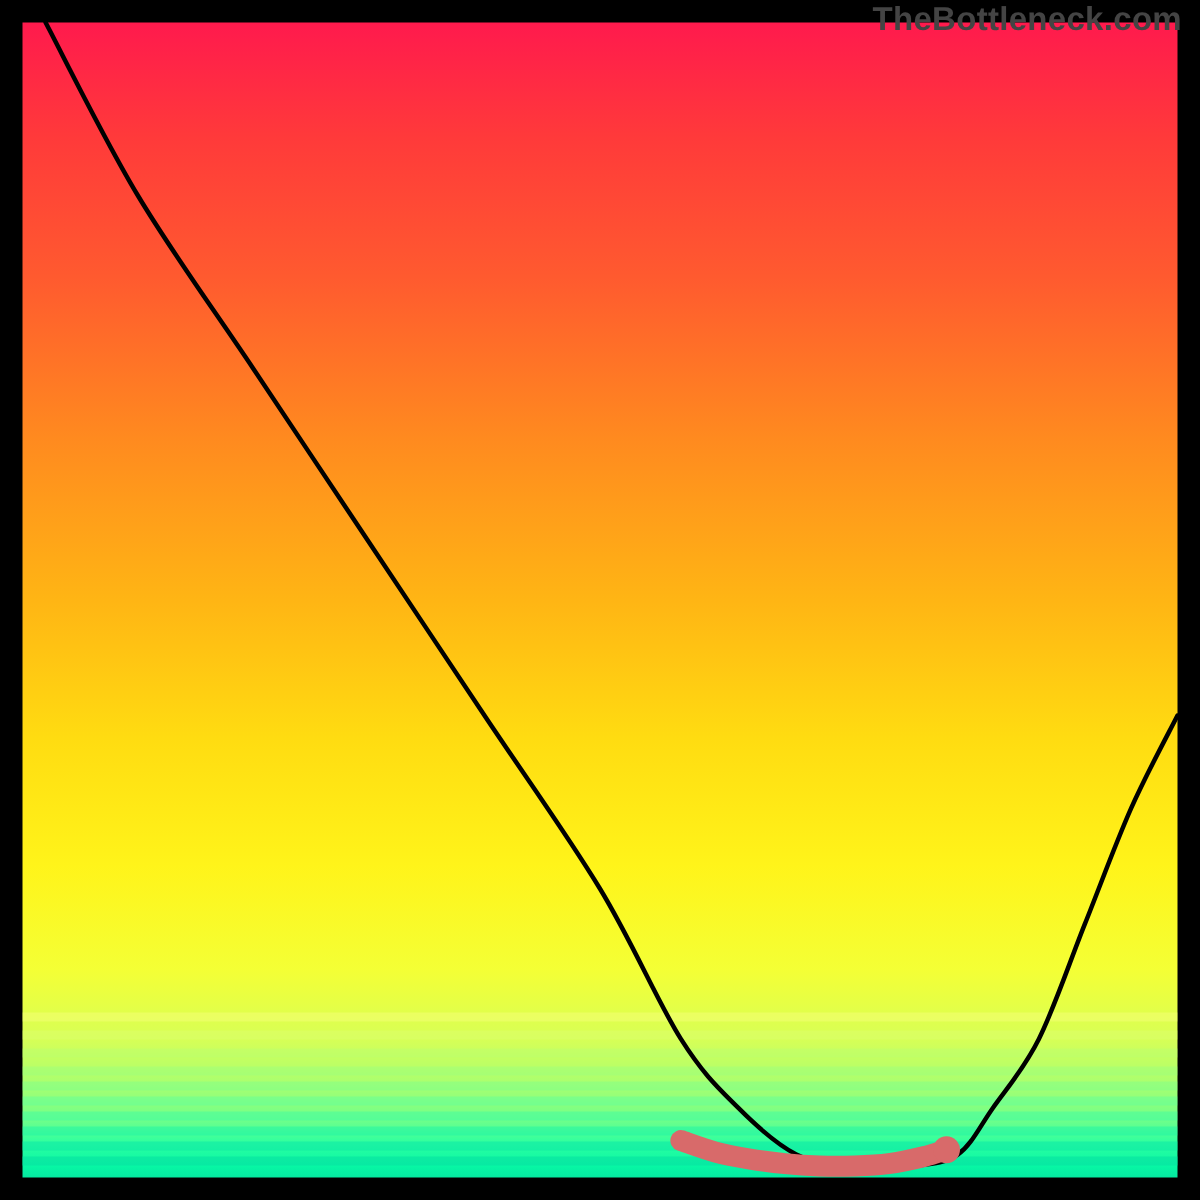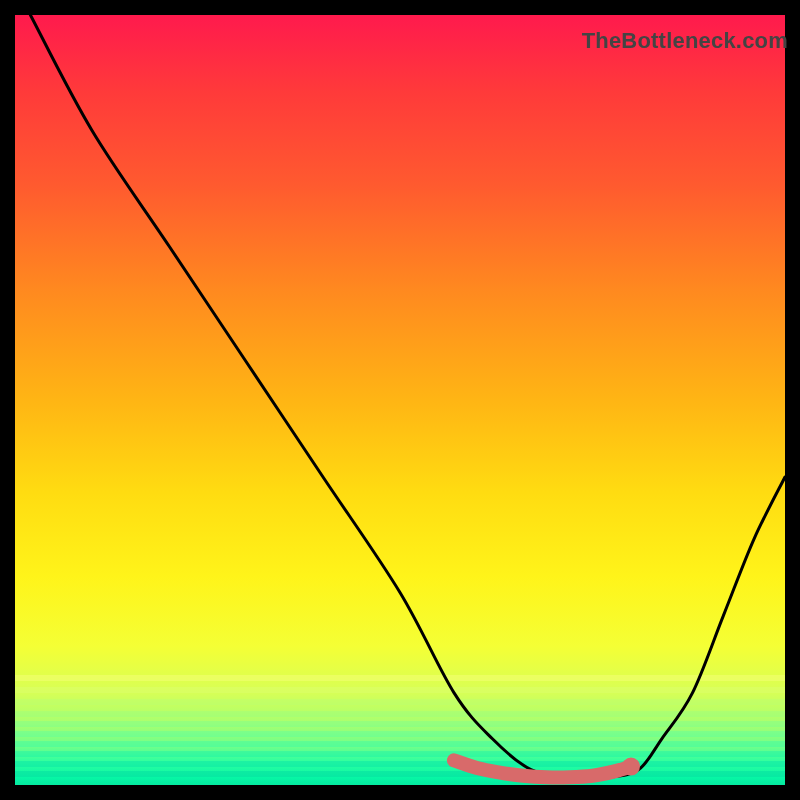--- a/index.html
+++ b/index.html
@@ -53,21 +53,20 @@
   }
   .watermark {
     position: absolute;
     top: 0px;
     right: 12px;
     color: #444;
     font-size: 22px;
     font-weight: 600;
     letter-spacing: 0.2px;
     user-select: none;
-    margin-top: 28px;
   }
   svg.curve {
     position: absolute;
     left: 15px;
     top: 15px;
     width: 770px;
     height: 770px;
     overflow: visible;
   }
 </style>

